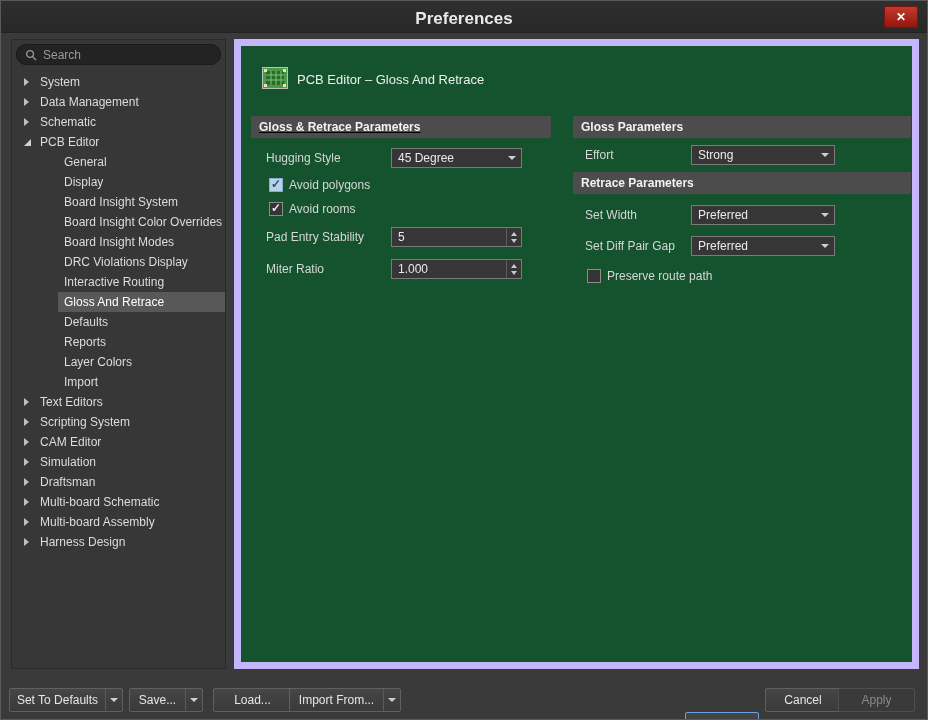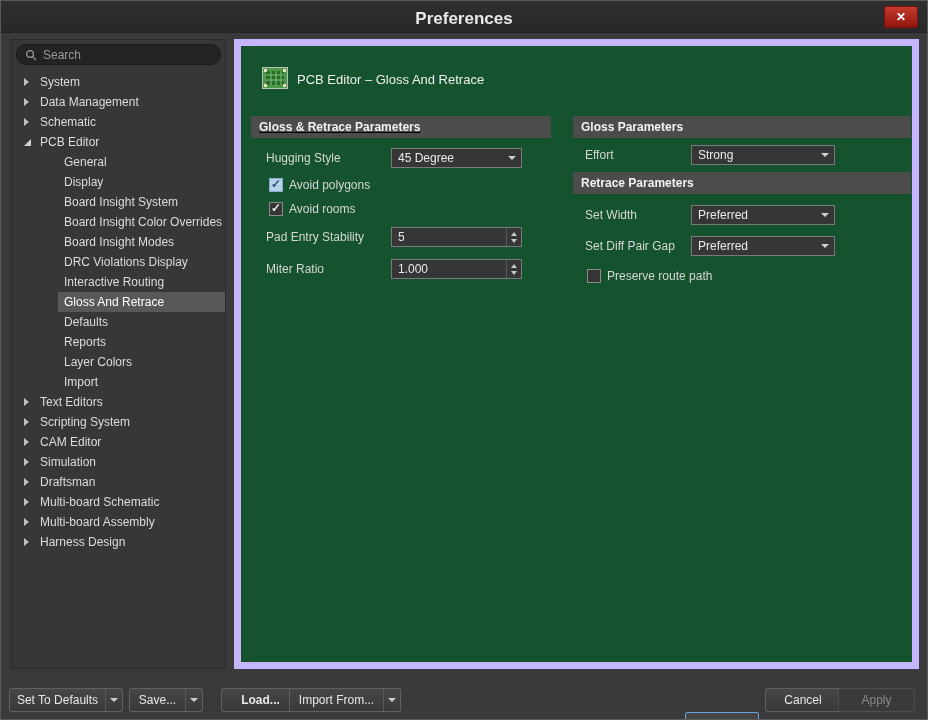--- a/index.html
+++ b/index.html
@@ -307,21 +307,21 @@
     <span class="btn-arrow">
         <span class="tri-down"></span>
       </span>
   </div>
   <div class="btn split" style="left:128px; width:74px;">
     <span class="btn-label">Save...</span>
     <span class="btn-arrow">
         <span class="tri-down"></span>
       </span>
   </div>
-  <div class="btn split" style="left:220px; width:96px;font-weight:bold;">
+  <div class="btn split" style="left:212px; width:96px;">
     <span class="btn-label">Load...</span>
     <span class="btn-arrow">
         <span class="tri-down"></span>
       </span>
   </div>
   <div class="btn split" style="left:288px; width:112px;">
     <span class="btn-label">Import From...</span>
     <span class="btn-arrow">
         <span class="tri-down"></span>
       </span>

